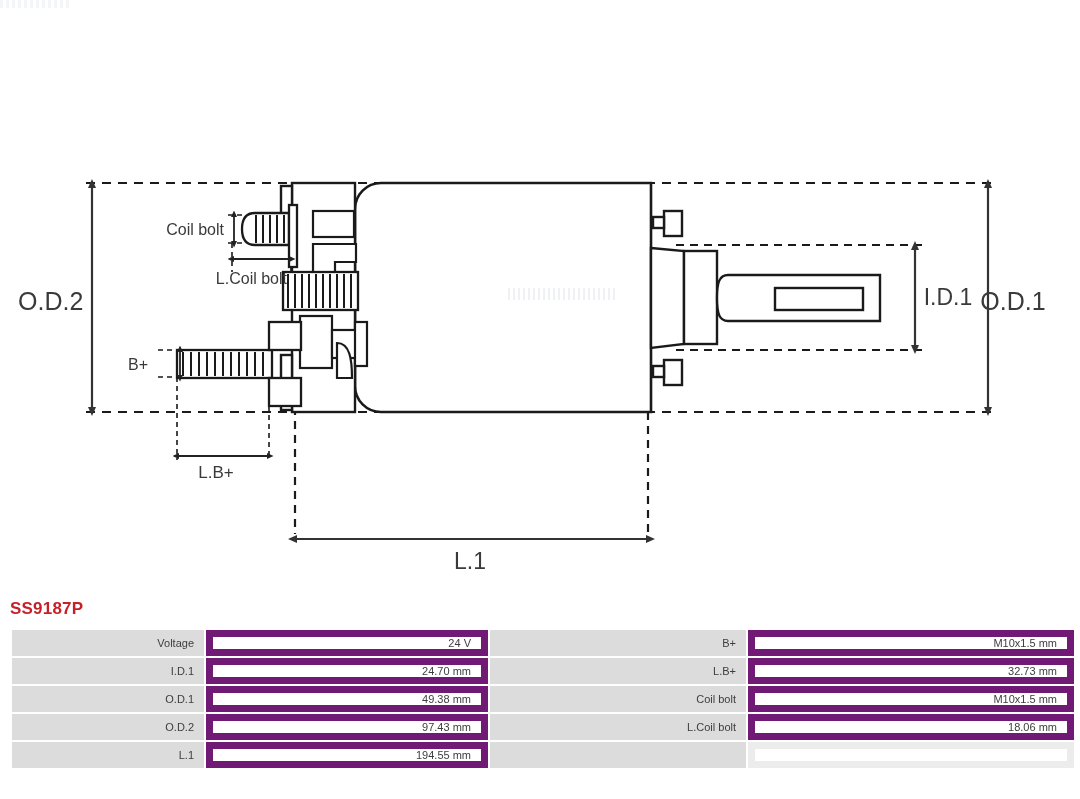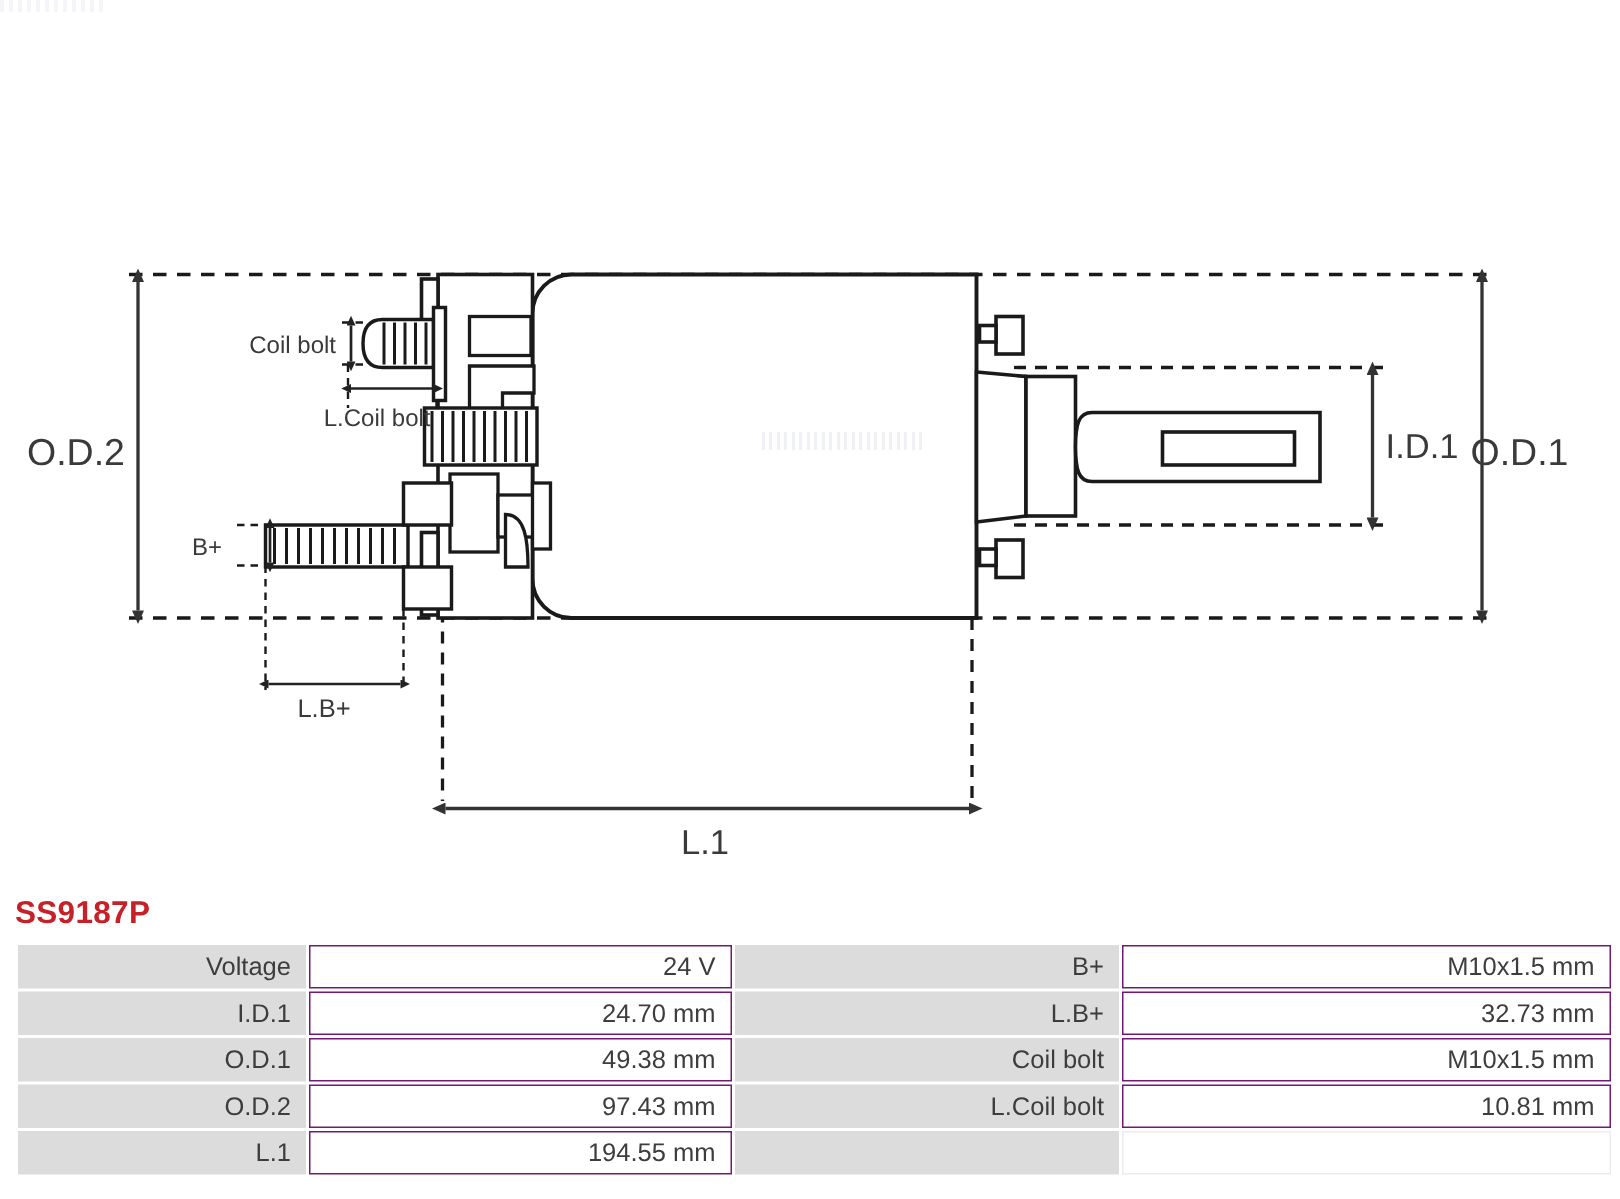--- a/index.html
+++ b/index.html
@@ -20,53 +20,53 @@
     left: 0; top: 0;
     width: 1080px;
     height: 592px;
   }
   #drawing-svg { display: block; }
 
   .part-number {
     position: absolute;
     left: 10px;
     top: 598px;
-    font-size: 21px;
+    font-size: 17px;
     font-weight: bold;
     color: #c62128;
     letter-spacing: 0.2px;
     line-height: 22px;
   }
 
   #spec-table {
     position: absolute;
     left: 10px;
     top: 628px;
     width: 1060px;
     border-collapse: separate;
     border-spacing: 2px;
     table-layout: fixed;
   }
   #spec-table td {
-    height: 29px;
+    height: 15px;
     padding: 0 10px;
-    font-size: 17px;
+    font-size: 11px;
     color: #3d3d3d;
     vertical-align: middle;
     white-space: nowrap;
     overflow: hidden;
   }
   #spec-table td.k {
     background: #dcdcdc;
     text-align: right;
   }
   #spec-table td.v {
     background: #ffffff;
     text-align: right;
-    border: 1px solid #701a75;
+    border: 7px solid #701a75;
   }
   #spec-table td.v.blank { border-color: #ececec; }
   col.c1 { width: 192px; }
   col.c2 { width: 282px; }
   col.c3 { width: 256px; }
   col.c4 { width: 326px; }
 
   .corner-artifact {
     position: absolute;
     left: 0; top: 0;
@@ -272,21 +272,21 @@
       <tr>
         <td class="k">O.D.1</td>
         <td class="v">49.38 mm</td>
         <td class="k">Coil bolt</td>
         <td class="v">M10x1.5 mm</td>
       </tr>
       <tr>
         <td class="k">O.D.2</td>
         <td class="v">97.43 mm</td>
         <td class="k">L.Coil bolt</td>
-        <td class="v">10.81 mm</td>
+        <td class="v">18.06 mm</td>
       </tr>
       <tr>
         <td class="k">L.1</td>
         <td class="v">194.55 mm</td>
         <td class="k"></td>
         <td class="v blank"></td>
       </tr>
     </tbody>
   </table>
 

